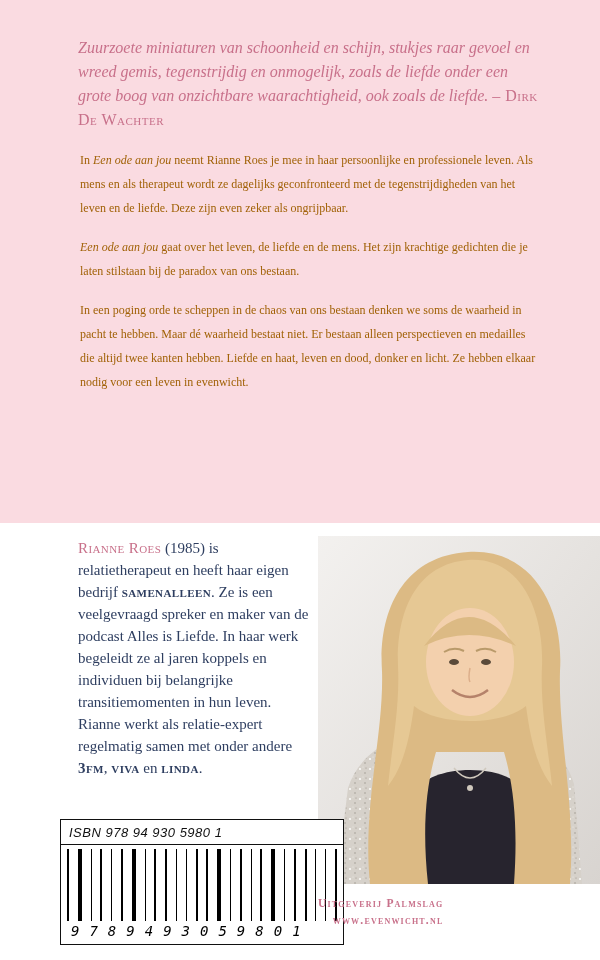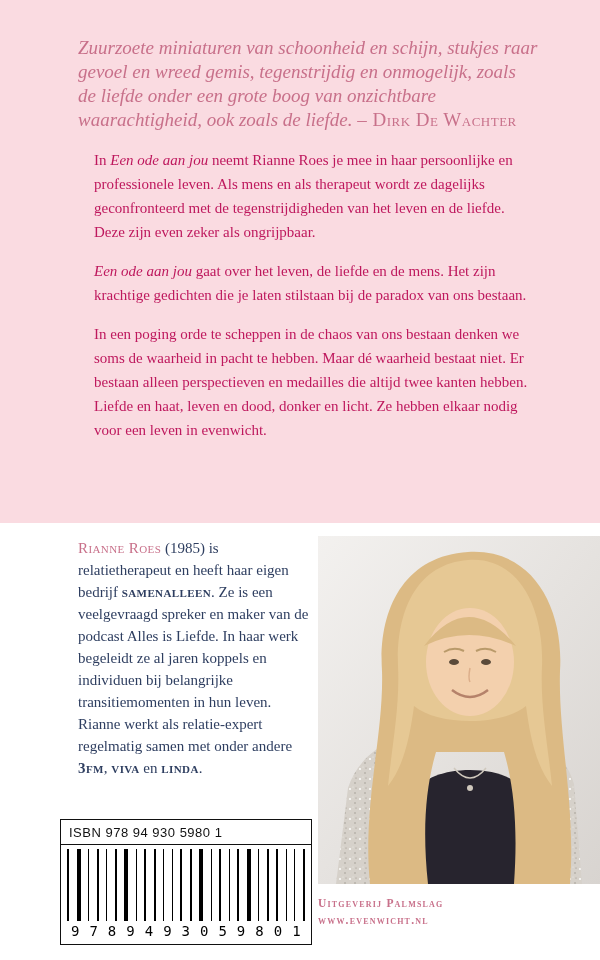--- a/index.html
+++ b/index.html
@@ -7,71 +7,72 @@
     position:relative;width:600px;height:960px;overflow:hidden;
     background:#ffffff;font-family:"Liberation Serif","DejaVu Serif",serif;
   }
   
   .pink-section{
     position:absolute;top:0;left:0;width:600px;height:523px;
     background:#fadbe1;box-sizing:border-box;
     padding:36px 62px 0 78px;
   }
   .quote{
-    color:#c8708a;font-style:italic;font-size:19px;line-height:24px;
+    color:#c8708a;font-style:italic;font-size:16px;line-height:24px;
     margin:0 0 16px 0;
   }
   .quote .attribution{
     font-style:normal;font-variant:small-caps;letter-spacing:0.5px;
   }
   .body-par{
-    color:#be185d;font-size:15px;line-height:24px;margin:0 0 15px 16px;
+    color:#a16207;font-size:12px;line-height:24px;margin:0 0 15px 2px;
   }
   .body-par i{font-style:italic;}
   
   .white-section{
     position:absolute;top:523px;left:0;width:600px;height:437px;background:#ffffff;
   }
   .bio{
     position:absolute;top:14px;left:78px;width:236px;
     color:#2e3e60;font-size:15px;line-height:22px;
   }
   .smallcaps{font-variant:small-caps;letter-spacing:0.4px;font-weight:bold;}
   .bio-name{color:#c8708a;font-variant:small-caps;letter-spacing:0.4px;}
   .photo-wrap{
     position:absolute;top:13px;right:0;width:282px;height:348px;overflow:hidden;
   }
   .photo-wrap svg{display:block;width:100%;height:100%;}
   
   .isbn-box{
-    position:absolute;left:60px;top:296px;width:252px;
-    border:1px solid #111;background:#fff;box-sizing:border-box;
+    position:absolute;left:60px;top:296px;width:284px;
+    border:1px solid #111;background:#fff;box-sizing:border-box;font-style:italic;
   }
   .isbn-label{
     font-family:"Liberation Sans","DejaVu Sans",sans-serif;
     font-size:13px;color:#111;padding:5px 8px 4px 8px;
     border-bottom:1px solid #111;letter-spacing:0.5px;
   }
   .barcode{padding:4px 6px 3px 6px;}
   .barcode-bars{
     display:flex;justify-content:space-between;align-items:stretch;
     height:72px;width:100%;
   }
   .barcode-bars .bar{display:block;height:100%;background:#000;flex:0 0 auto;}
   .barcode-digits{
     font-family:"DejaVu Sans Mono","Liberation Mono",monospace;
     font-size:14px;color:#000;letter-spacing:10px;
-    padding:2px 0 2px 4px;white-space:nowrap;overflow:hidden;text-align:right;
+    padding:2px 0 2px 4px;white-space:nowrap;overflow:hidden;
   }
   
   .publisher{
     position:absolute;left:318px;top:372px;
     color:#c8708a;font-weight:bold;font-size:11.5px;line-height:17px;
     font-variant:small-caps;letter-spacing:1.2px;
     font-family:"Liberation Serif","DejaVu Serif",serif;
+    text-align:right;
   }
 </style>
 </head>
 <body>
 
 <div id="page">
 
   <div class="pink-section">
     <p class="quote"><span>Zuurzoete miniaturen van schoonheid en schijn, stukjes raar gevoel en wreed gemis, tegenstrijdig en onmogelijk, zoals de liefde onder een grote boog van onzichtbare waarachtigheid, ook zoals de liefde. </span><span class="attribution">– Dirk De Wachter</span></p>
 

